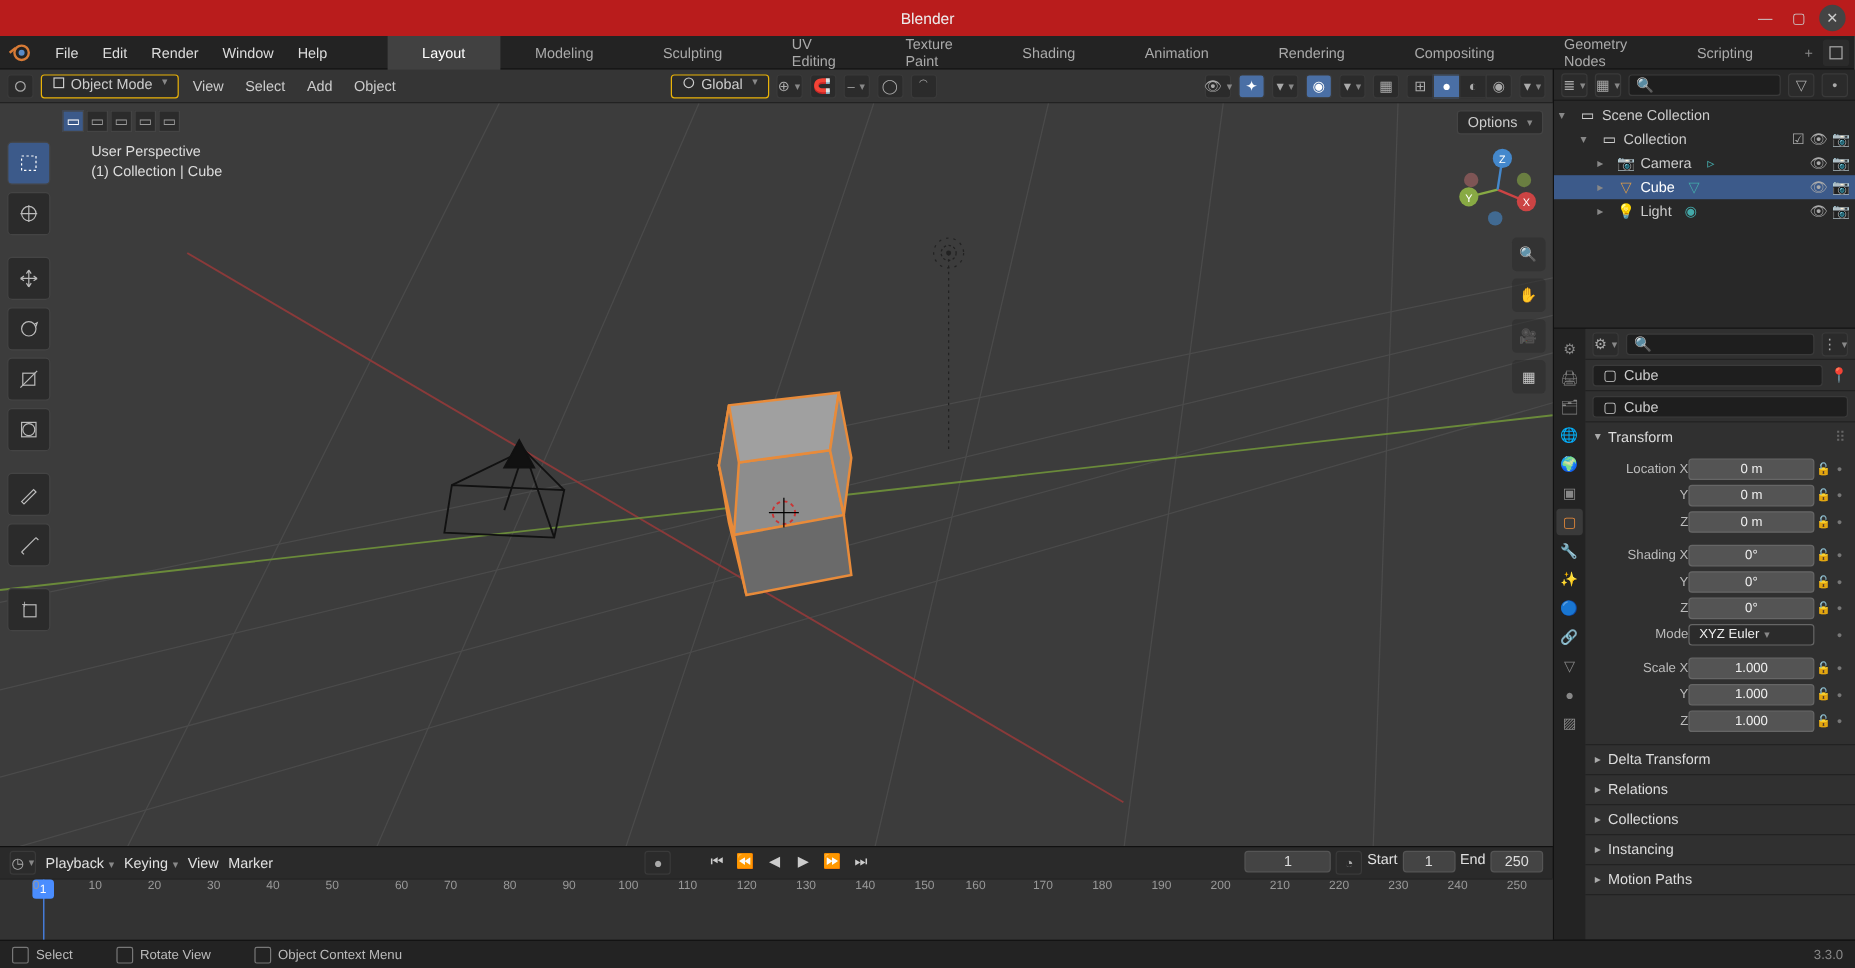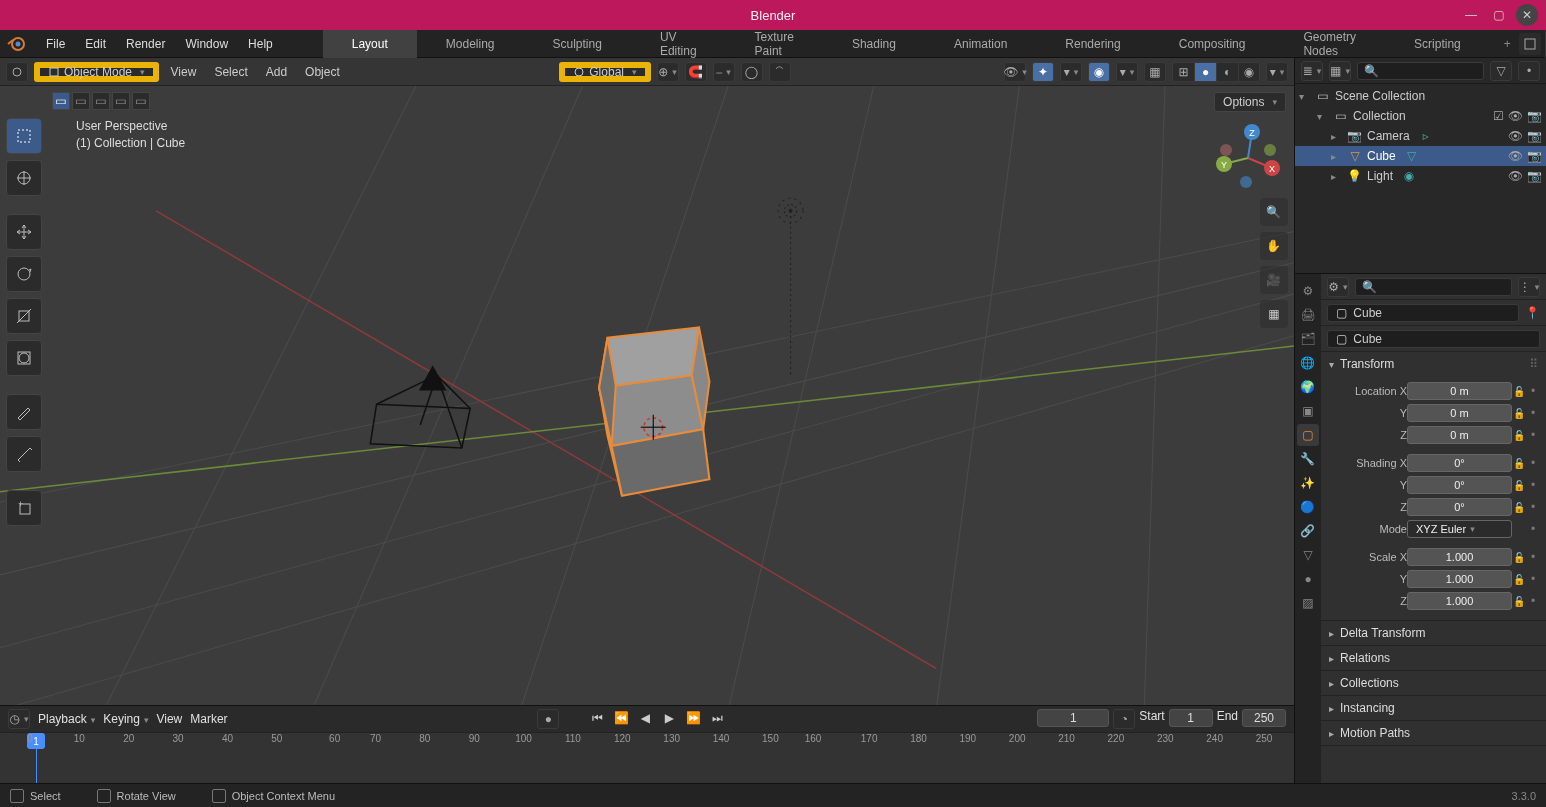--- a/index.html
+++ b/index.html
@@ -1,38 +1,38 @@
 <!DOCTYPE html>
 <html><head>
 <meta charset="utf-8">
 <style>
 * { margin: 0; padding: 0; box-sizing: border-box; font-family: -apple-system, BlinkMacSystemFont, "Segoe UI", sans-serif; user-select: none; }
 body { background: #1a1a1a; color: #e0e0e0; font-size: 12px; width: 1546px; height: 807px; overflow: hidden; display:flex; flex-direction:column;}
-.titlebar { height: 30px; background: #be185d; display: flex; align-items:center; justify-content:center; position:relative;}
+.titlebar { height: 30px; background: #b91c1c; display: flex; align-items:center; justify-content:center; position:relative;}
 .titlebar-title { color:#eee; font-weight:500; font-size:13px;}
 .titlebar-controls { position:absolute; right:8px; display:flex; gap:6px;}
 .titlebar-btn { width:22px; height:22px; border-radius:11px; display:flex;align-items:center;justify-content:center; color:#ccc; font-size:12px;}
 .titlebar-btn.close{background:#444;}
 .menubar { height:28px; background:#232323; display:flex; align-items:center; padding:0 6px; border-bottom:1px solid #111;}
 .logo {width:24px;height:24px;margin-right:10px; display:flex;align-items:center;justify-content:center; color:#d87b36;}
 .menu-item { padding:0 10px; color:#ddd; height:100%; display:flex;align-items:center;}
 .workspace-tabs { margin-left:40px; display:flex; align-items:center; height:100%;}
 .ws-tab { padding:0 29px; height:40px; display:flex;align-items:center;border-radius:4px 4px 0 0; color:#aaa; font-size:12px;}
 .ws-tab.active { background:#414141; color:#fff;}
 .ws-plus{ margin-left:6px; color:#888; padding:0 8px;}
 .topright { margin-left:auto; display:flex;align-items:center;gap:4px;}
 .hdr-field{ background:#2b2b2b;border:1px solid #3a3a3a; border-radius:3px; height:36px; padding:0 8px; color:#ccc; display:flex;align-items:center;gap:6px;}
 .hdr-icon{width:22px;height:22px;display:flex;align-items:center;justify-content:center;color:#aaa;background:#2b2b2b;border-radius:3px;}
 
 .main-row { flex:1; display:flex; min-height:0;}
 .viewport-col { flex:1; display:flex; flex-direction:column; min-width:0;}
 .right-col { width:252px; display:flex; flex-direction:column; border-left:1px solid #111;}
 
 .vp-header { height:28px; background:#353535; display:flex; align-items:center; padding:0 6px; gap:6px; border-bottom:1px solid #222;}
-.vp-header .dd { background:#2b2b2b;border:6px solid #eab308; padding:0 8px; height:20px; border-radius:3px; display:flex;align-items:center;gap:4px;color:#ccc;}
+.vp-header .dd { background:#2b2b2b;border:1px solid #eab308; padding:0 8px; height:20px; border-radius:3px; display:flex;gap:4px;color:#ccc;}
 .vp-header .lbl { color:#ccc; padding:0 6px;}
 .vp-header .spacer{flex:1;}
 .iconbtn{width:22px;height:20px;display:flex;align-items:center;justify-content:center;color:#aaa;background:#2b2b2b;border:1px solid #3a3a3a;border-radius:3px;}
 .iconbtn.active{background:#4a6fa5;color:#fff;}
 .shading-group{display:flex;gap:0;}
 .shading-group .iconbtn{border-radius:0;border-right:0;}
 .shading-group .iconbtn:first-child{border-radius:3px 0 0 3px;}
 .shading-group .iconbtn:last-child{border-radius:0 3px 3px 0;border-right:1px solid #3a3a3a;}
 
 .vp-body { flex:1; position:relative; background:#3c3c3c; overflow:hidden;}

